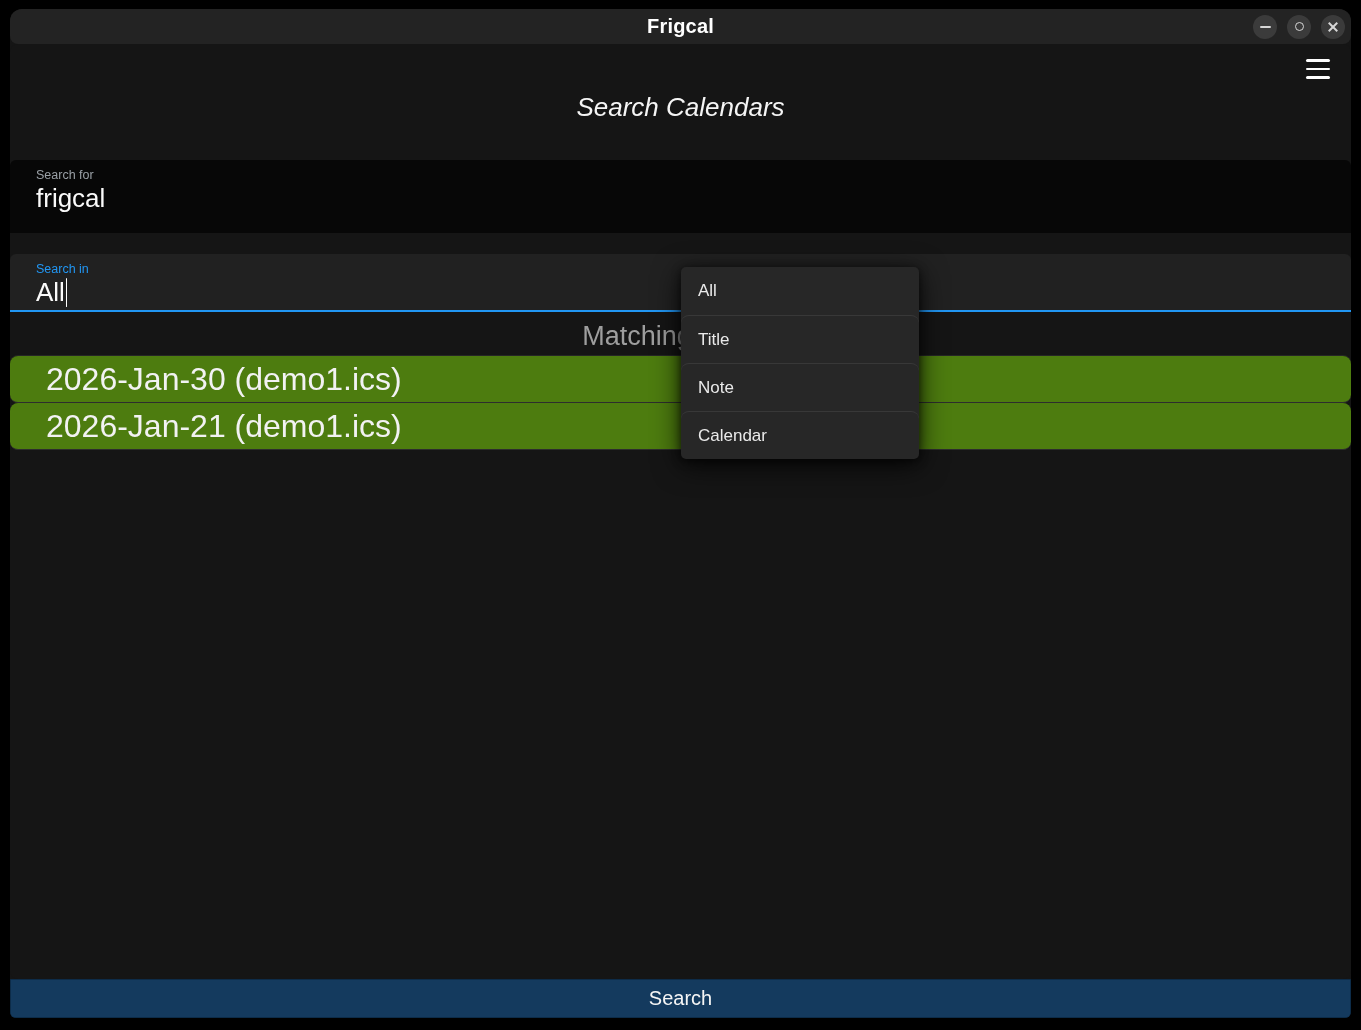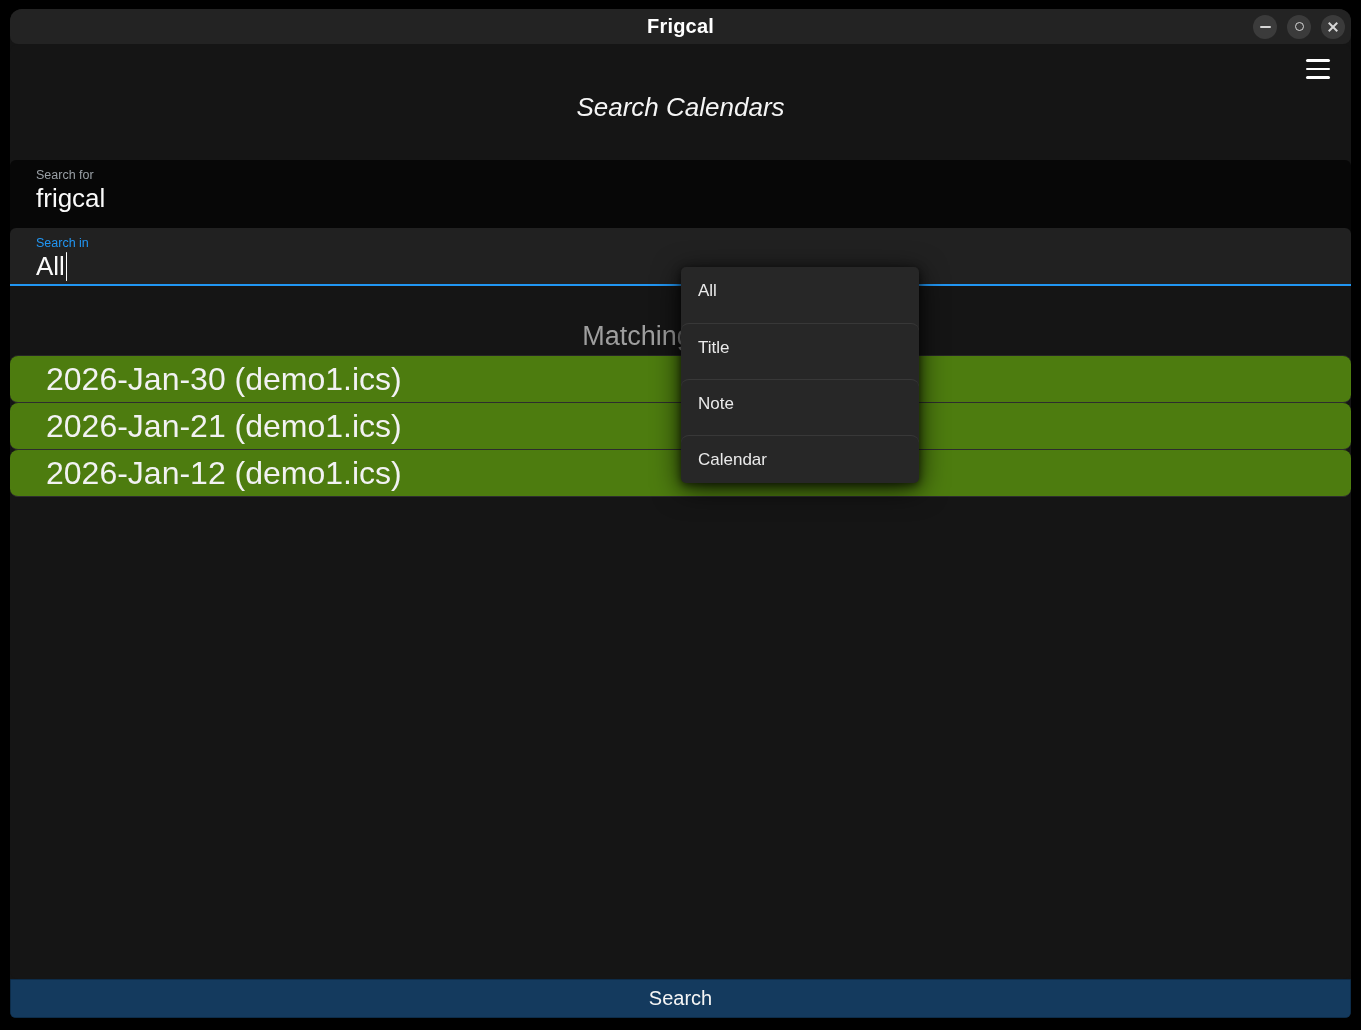--- a/index.html
+++ b/index.html
@@ -45,21 +45,21 @@
   .menu-icon span { display:block; width:24px; height:2.6px; background:#ffffff; }
 
   .page-title {
     position:absolute; left:0; right:0; top:48px; text-align:center;
     font-style:italic; font-size:26px; color:#f5f5f5;
   }
 
   
   .field { position:absolute; left:0; width:1341px; padding-left:26px; }
   .field-for  { top:116px; height:73px; background:#070707; border-radius:6px 6px 0 0; }
-  .field-in   { top:184px; height:58px; background:#212121; border-radius:6px 6px 0 0;
+  .field-in   { top:210px; height:58px; background:#212121; border-radius:6px 6px 0 0;
                 border-bottom:2px solid #2196f3; }
   .field .flabel { padding-top:8px; font-size:12.5px; color:#9aa0a6; }
   .field-in .flabel { color:#2196f3; }
   .field .fvalue { margin-top:1px; font-size:26px; color:#fafafa; display:flex; align-items:center; }
   .caret { display:inline-block; width:1.5px; height:29px; background:#ffffff; margin-left:1px; }
 
   
   .results-heading {
     position:absolute; left:0; right:0; top:277px; text-align:center;
     font-size:27px; color:#9e9e9e;
@@ -75,21 +75,21 @@
   .dropdown {
     position:absolute; left:671px; top:223px; width:238px;
     background:#272727; border-radius:5px; overflow:hidden;
     box-shadow:0 6px 28px rgba(0,0,0,0.8), 0 2px 8px rgba(0,0,0,0.6);
     z-index:10;
   }
   .dropdown-item {
     height:48px; display:flex; align-items:center; padding-left:17px;
     font-size:17px; color:#eaeaea; cursor:pointer;
   }
-  .dropdown-item + .dropdown-item { border-top:1px solid #383838;margin-top:8px; }
+  .dropdown-item + .dropdown-item { border-top:1px solid #383838; }
 
   
   .search-btn {
     flex:0 0 39px; height:39px; background:#143a5e; border:1px solid #0d2c49;
     display:flex; align-items:center; justify-content:center;
     font-size:20px; color:#f5f5f5; cursor:pointer; border-radius:0 0 4px 4px;
   }
 </style>
 </head>
 <body>
@@ -132,21 +132,20 @@
           <span>All</span>
           <span class="caret"></span>
         </div>
     </div>
 
     <div class="results-heading">Matching events</div>
 
     <div class="results">
       <div class="result-row">2026-Jan-30 (demo1.ics)</div>
       <div class="result-row">2026-Jan-21 (demo1.ics)</div>
-      <div class="result-row">2026-Jan-12 (demo1.ics)</div>
     </div>
 
     <div class="dropdown">
       <div class="dropdown-item">All</div>
       <div class="dropdown-item">Title</div>
       <div class="dropdown-item">Note</div>
       <div class="dropdown-item">Calendar</div>
     </div>
 
   </div>

